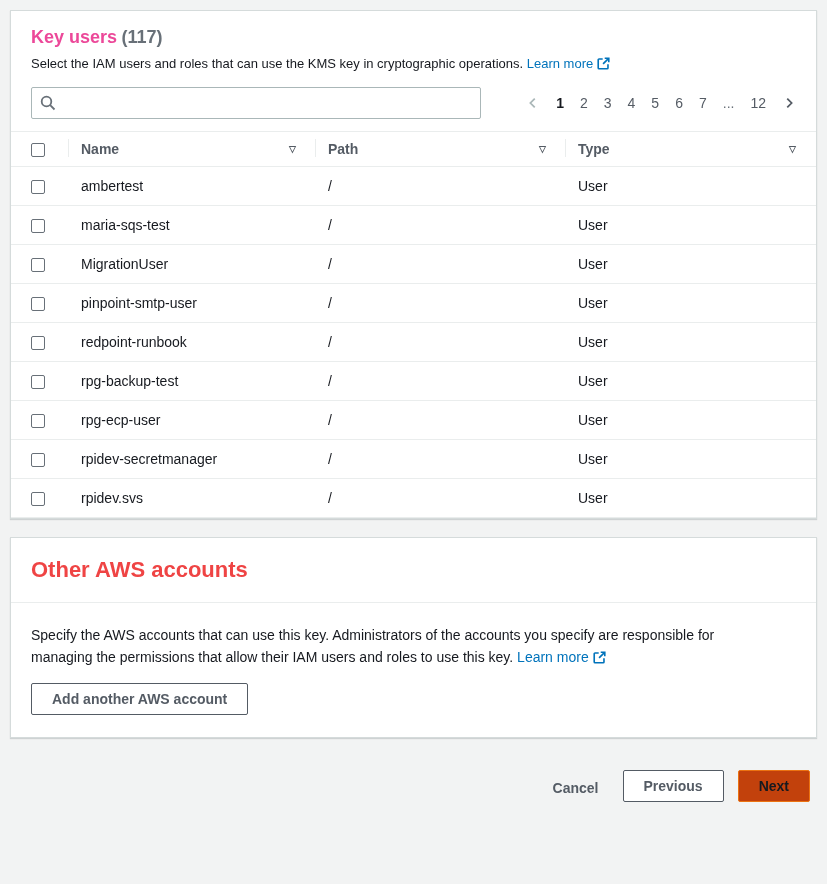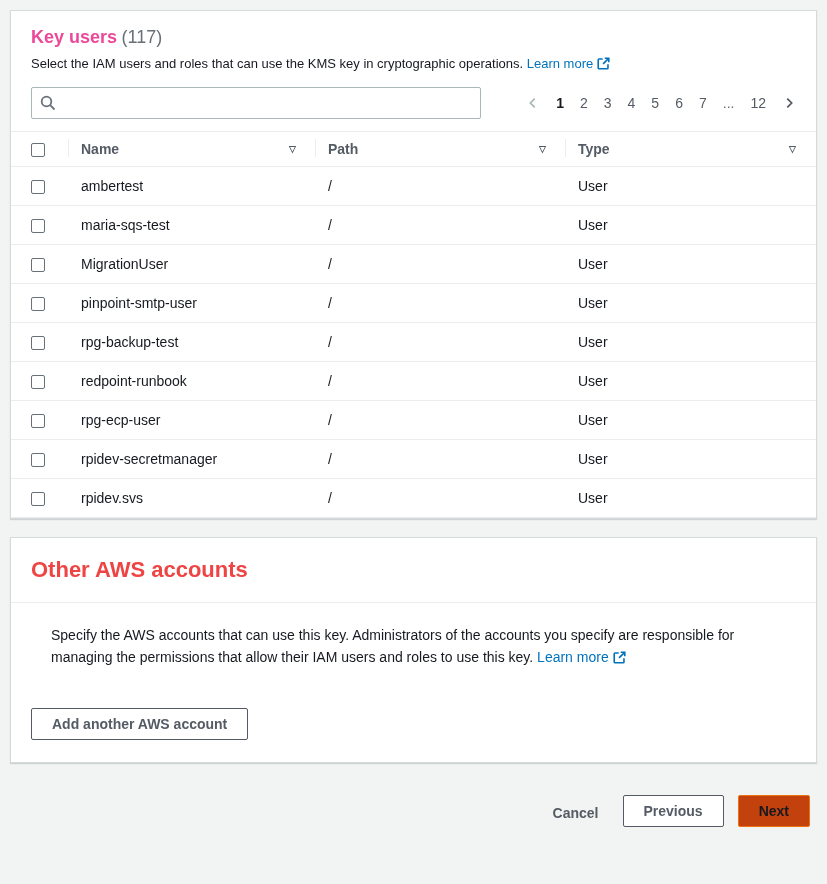--- a/index.html
+++ b/index.html
@@ -14,21 +14,21 @@
   }
   .panel {
     background: #ffffff;
     border: 1px solid #d5dbdb;
     box-shadow: 0 1px 1px 0 rgba(0,28,36,0.15);
     margin-bottom: 18px;
   }
   
   .panel-head { padding: 16px 20px 0 20px; }
   .panel-title { font-size: 18px; font-weight: bold; color: #ec4899; }
-  .panel-count { font-size: 18px; font-weight: normal; color: #687078; }
+  .panel-count { font-size: 18px; font-weight: bold; color: #687078; }
   .panel-desc { font-size: 13px; color: #16191f; margin-top: 8px; }
   .link { color: #0073bb; text-decoration: none; cursor: pointer; }
   .ext-icon { display: inline-block; vertical-align: -2px; margin-left: 4px; }
   .toolbar {
     display: flex; justify-content: space-between; align-items: center;
     padding: 14px 20px 12px 20px;
   }
   .search-box {
     width: 450px; height: 32px;
     border: 1px solid #aab7b8; border-radius: 2px;
@@ -63,28 +63,28 @@
   .cb-head { padding-left: 20px !important; }
   .checkbox {
     display: inline-block; width: 14px; height: 14px;
     border: 1px solid #687078; border-radius: 2px; background: #fff; cursor: pointer;
     vertical-align: middle;
   }
   
   .panel2-head { padding: 19px 20px; border-bottom: 1px solid #eaeded; background: #fff; }
   .panel2-title { font-size: 22px; font-weight: bold; color: #ef4444; margin-top: 8px; }
   .panel2-body { padding: 22px 20px 22px 20px; font-size: 14px; line-height: 1.55; }
-  .panel2-text { max-width: 700px; margin-left: 20px; }
+  .panel2-text { max-width: 700px; }
   .btn {
     font-family: inherit; font-size: 14px; font-weight: bold;
     border-radius: 2px; padding: 6px 20px; cursor: pointer; line-height: 18px;
   }
   .btn-normal { background: #fff; border: 1px solid #545b64; color: #545b64; }
   .btn-primary { background: #c2410c; border: 1px solid #ec7211; color: #16191f; }
-  .add-account-btn { margin-top: 37px; }
+  .add-account-btn { margin-top: 12px; }
   
   .footer {
     display: flex; justify-content: flex-end; align-items: flex-end;
     gap: 14px; padding: 14px 7px 0 0;
   }
   .link-btn {
     background: none; border: none; font-family: inherit;
     font-size: 14px; font-weight: bold; color: #545b64; cursor: pointer; padding: 6px 10px;
   }
 </style>
@@ -190,27 +190,27 @@
         <td>User</td>
       </tr>
       <tr>
         <td class="cb-cell"><span class="checkbox"></span></td>
         <td>pinpoint-smtp-user</td>
         <td>/</td>
         <td>User</td>
       </tr>
       <tr>
         <td class="cb-cell"><span class="checkbox"></span></td>
+        <td>redpoint-runbook</td>
+        <td>/</td>
+        <td>User</td>
+      </tr>
+      <tr>
+        <td class="cb-cell"><span class="checkbox"></span></td>
         <td>rpg-backup-test</td>
-        <td>/</td>
-        <td>User</td>
-      </tr>
-      <tr>
-        <td class="cb-cell"><span class="checkbox"></span></td>
-        <td>redpoint-runbook</td>
         <td>/</td>
         <td>User</td>
       </tr>
       <tr>
         <td class="cb-cell"><span class="checkbox"></span></td>
         <td>rpg-ecp-user</td>
         <td>/</td>
         <td>User</td>
       </tr>
       <tr>

